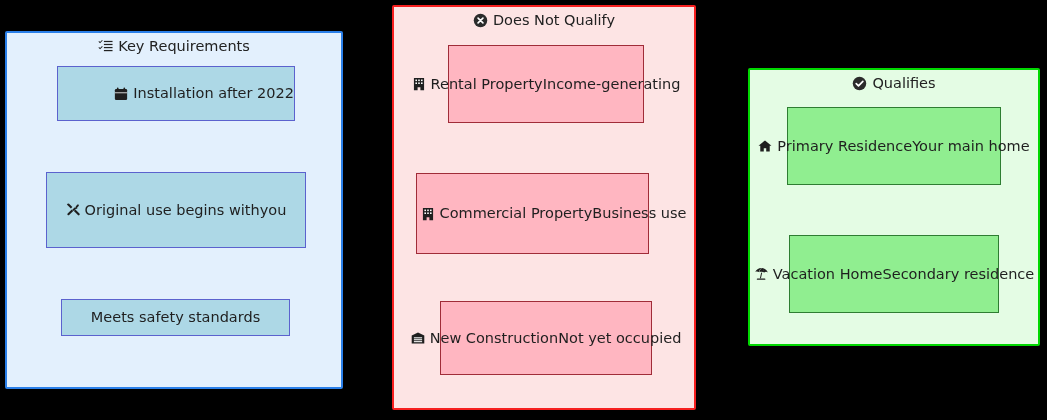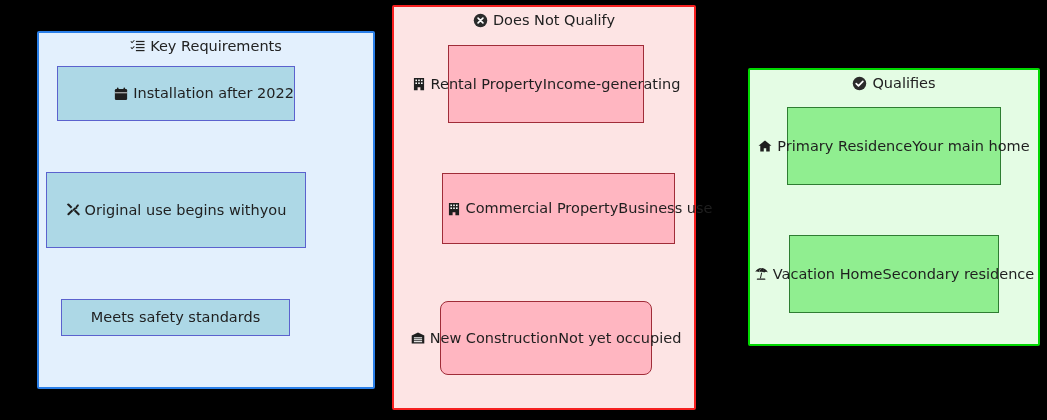--- a/index.html
+++ b/index.html
@@ -41,21 +41,20 @@
     justify-content: center;
     gap: 5px;
   }
   .cluster-title .t-label { line-height: 1; }
 
   #cluster-requirements {
     left: 5px;  top: 31px;
     width: 338px; height: 358px;
     background: #E3F0FD;
     border-color: #2a7fe8;
-    margin-left: 32px;
   }
   #cluster-notqualify {
     left: 392px; top: 5px;
     width: 304px; height: 405px;
     background: #FDE4E4;
     border-color: #F61F1F;
   }
   #cluster-qualifies {
     left: 748px; top: 68px;
     width: 292px; height: 278px;
@@ -100,22 +99,22 @@
     border-color: #2E7D32;
   }
 
   
   #node-install   { left: 57px;  top: 66px;  width: 238px; height: 55px; justify-content: flex-end; }
   #node-original  { left: 46px;  top: 172px; width: 260px; height: 76px; }
   #node-safety    { left: 61px;  top: 299px; width: 229px; height: 37px; text-align: center; }
 
   
   #node-rental    { left: 448px; top: 45px;  width: 196px; height: 78px; }
-  #node-commercial{ left: 442px; top: 173px; width: 233px; height: 71px; padding-left: 42px; }
-  #node-newconst  { left: 440px; top: 301px; width: 212px; height: 74px; border-radius: 8px; }
+  #node-commercial{ left: 416px; top: 173px; width: 233px; height: 81px; padding-left: 42px; }
+  #node-newconst  { left: 440px; top: 301px; width: 212px; height: 74px; }
 
   
   #node-primary   { left: 787px; top: 107px; width: 214px; height: 78px; }
   #node-vacation  { left: 789px; top: 235px; width: 210px; height: 78px; }
 
   
   .icon {
     display: inline-flex;
     align-items: center;
     justify-content: center;

